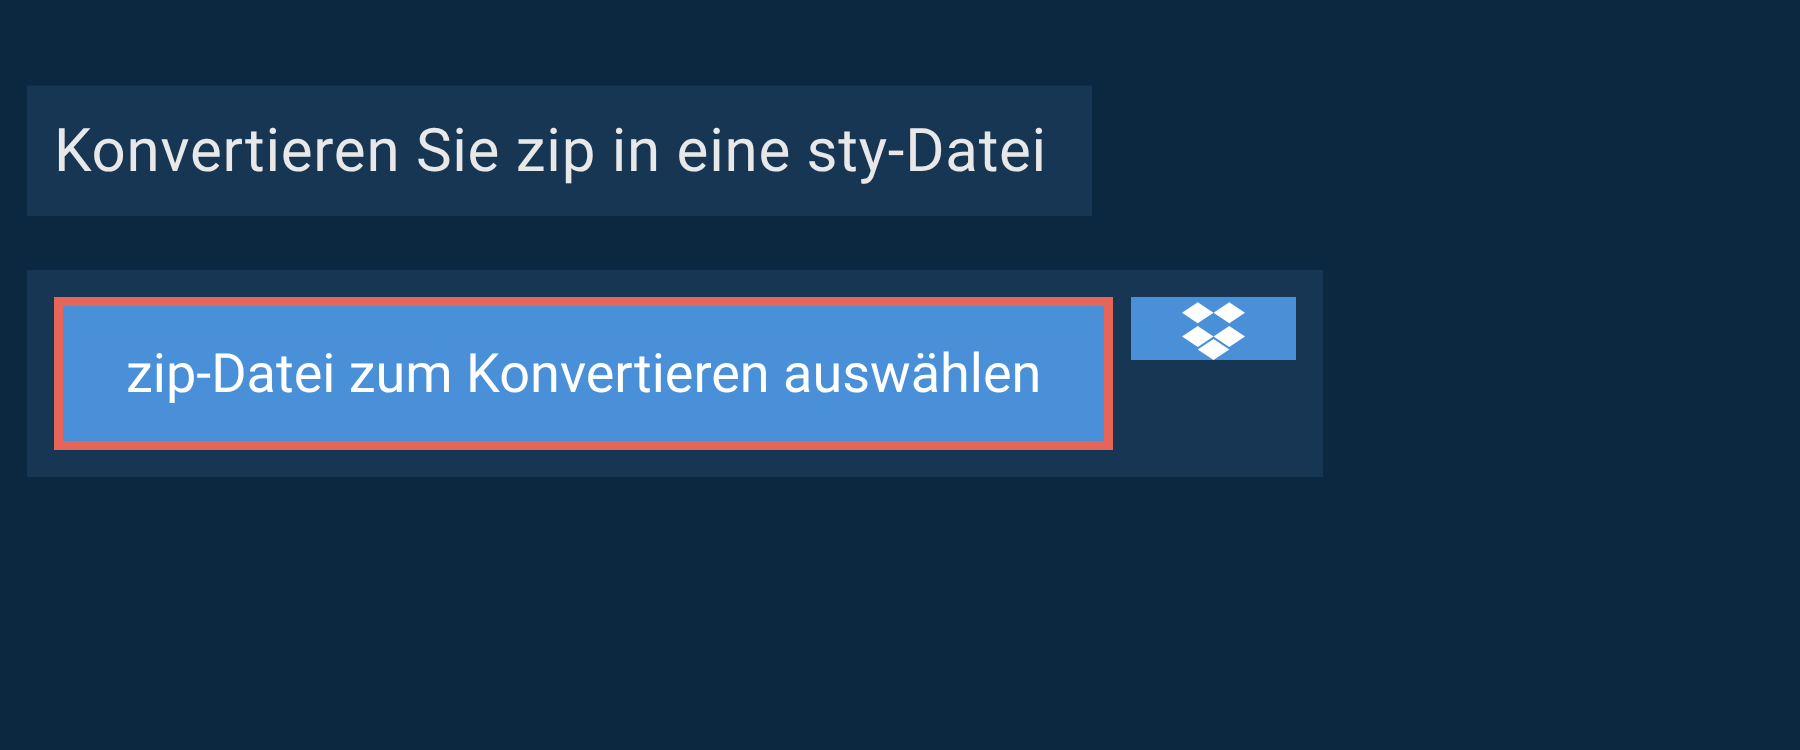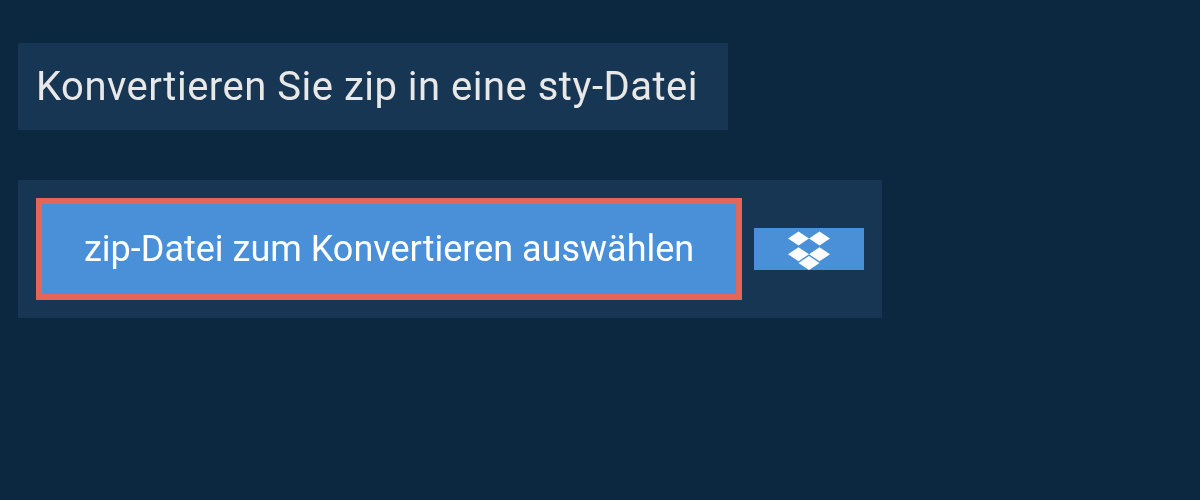--- a/index.html
+++ b/index.html
@@ -17,21 +17,21 @@
     }
     
     .container {
       position: relative;
       width: 100%;
       height: 100%;
     }
     
     .title-box {
       position: absolute;
-      top: 43px;
+      top: 57px;
       left: 18px;
       background-color: #163653;
       padding: 20px 30px 20px 18px;
       display: inline-block;
     }
     
     .title-text {
       color: #e8e8e8;
       font-size: 40px;
       font-weight: 400;
@@ -39,21 +39,21 @@
     }
     
     .button-row {
       position: absolute;
       top: 180px;
       left: 18px;
       background-color: #163653;
       padding: 18px;
       display: flex;
       gap: 12px;
-      align-items: center;
+      align-items: flex-start;
     }
     
     .select-button {
       background-color: #4990d9;
       border: 6px solid #e56558;
       color: #ffffff;
       font-size: 36px;
       font-weight: 400;
       padding: 24px 42px;
       cursor: pointer;

